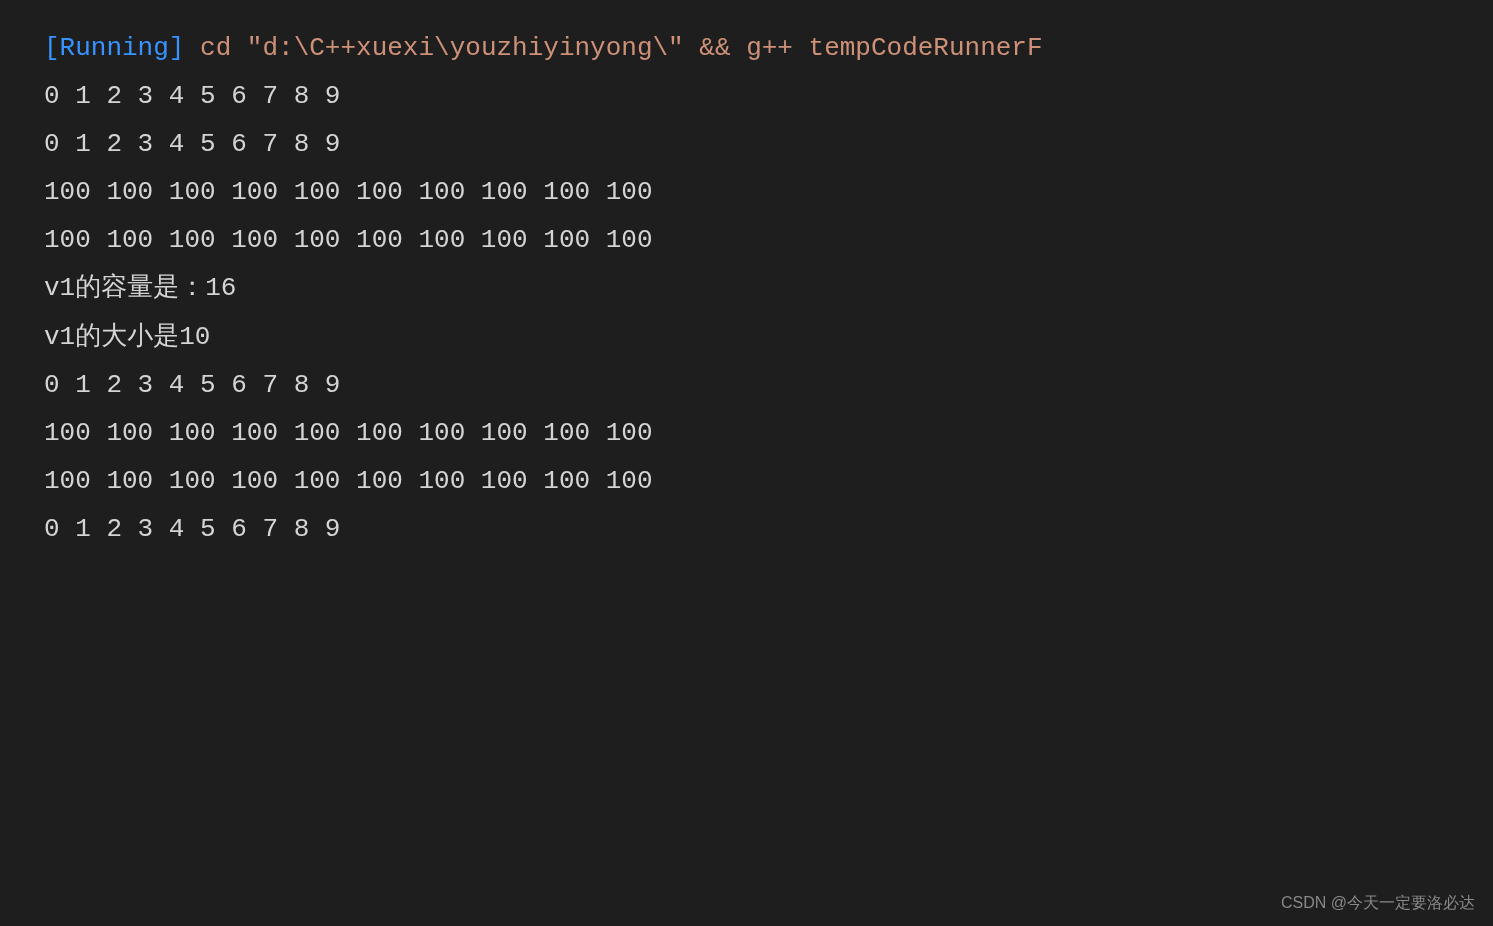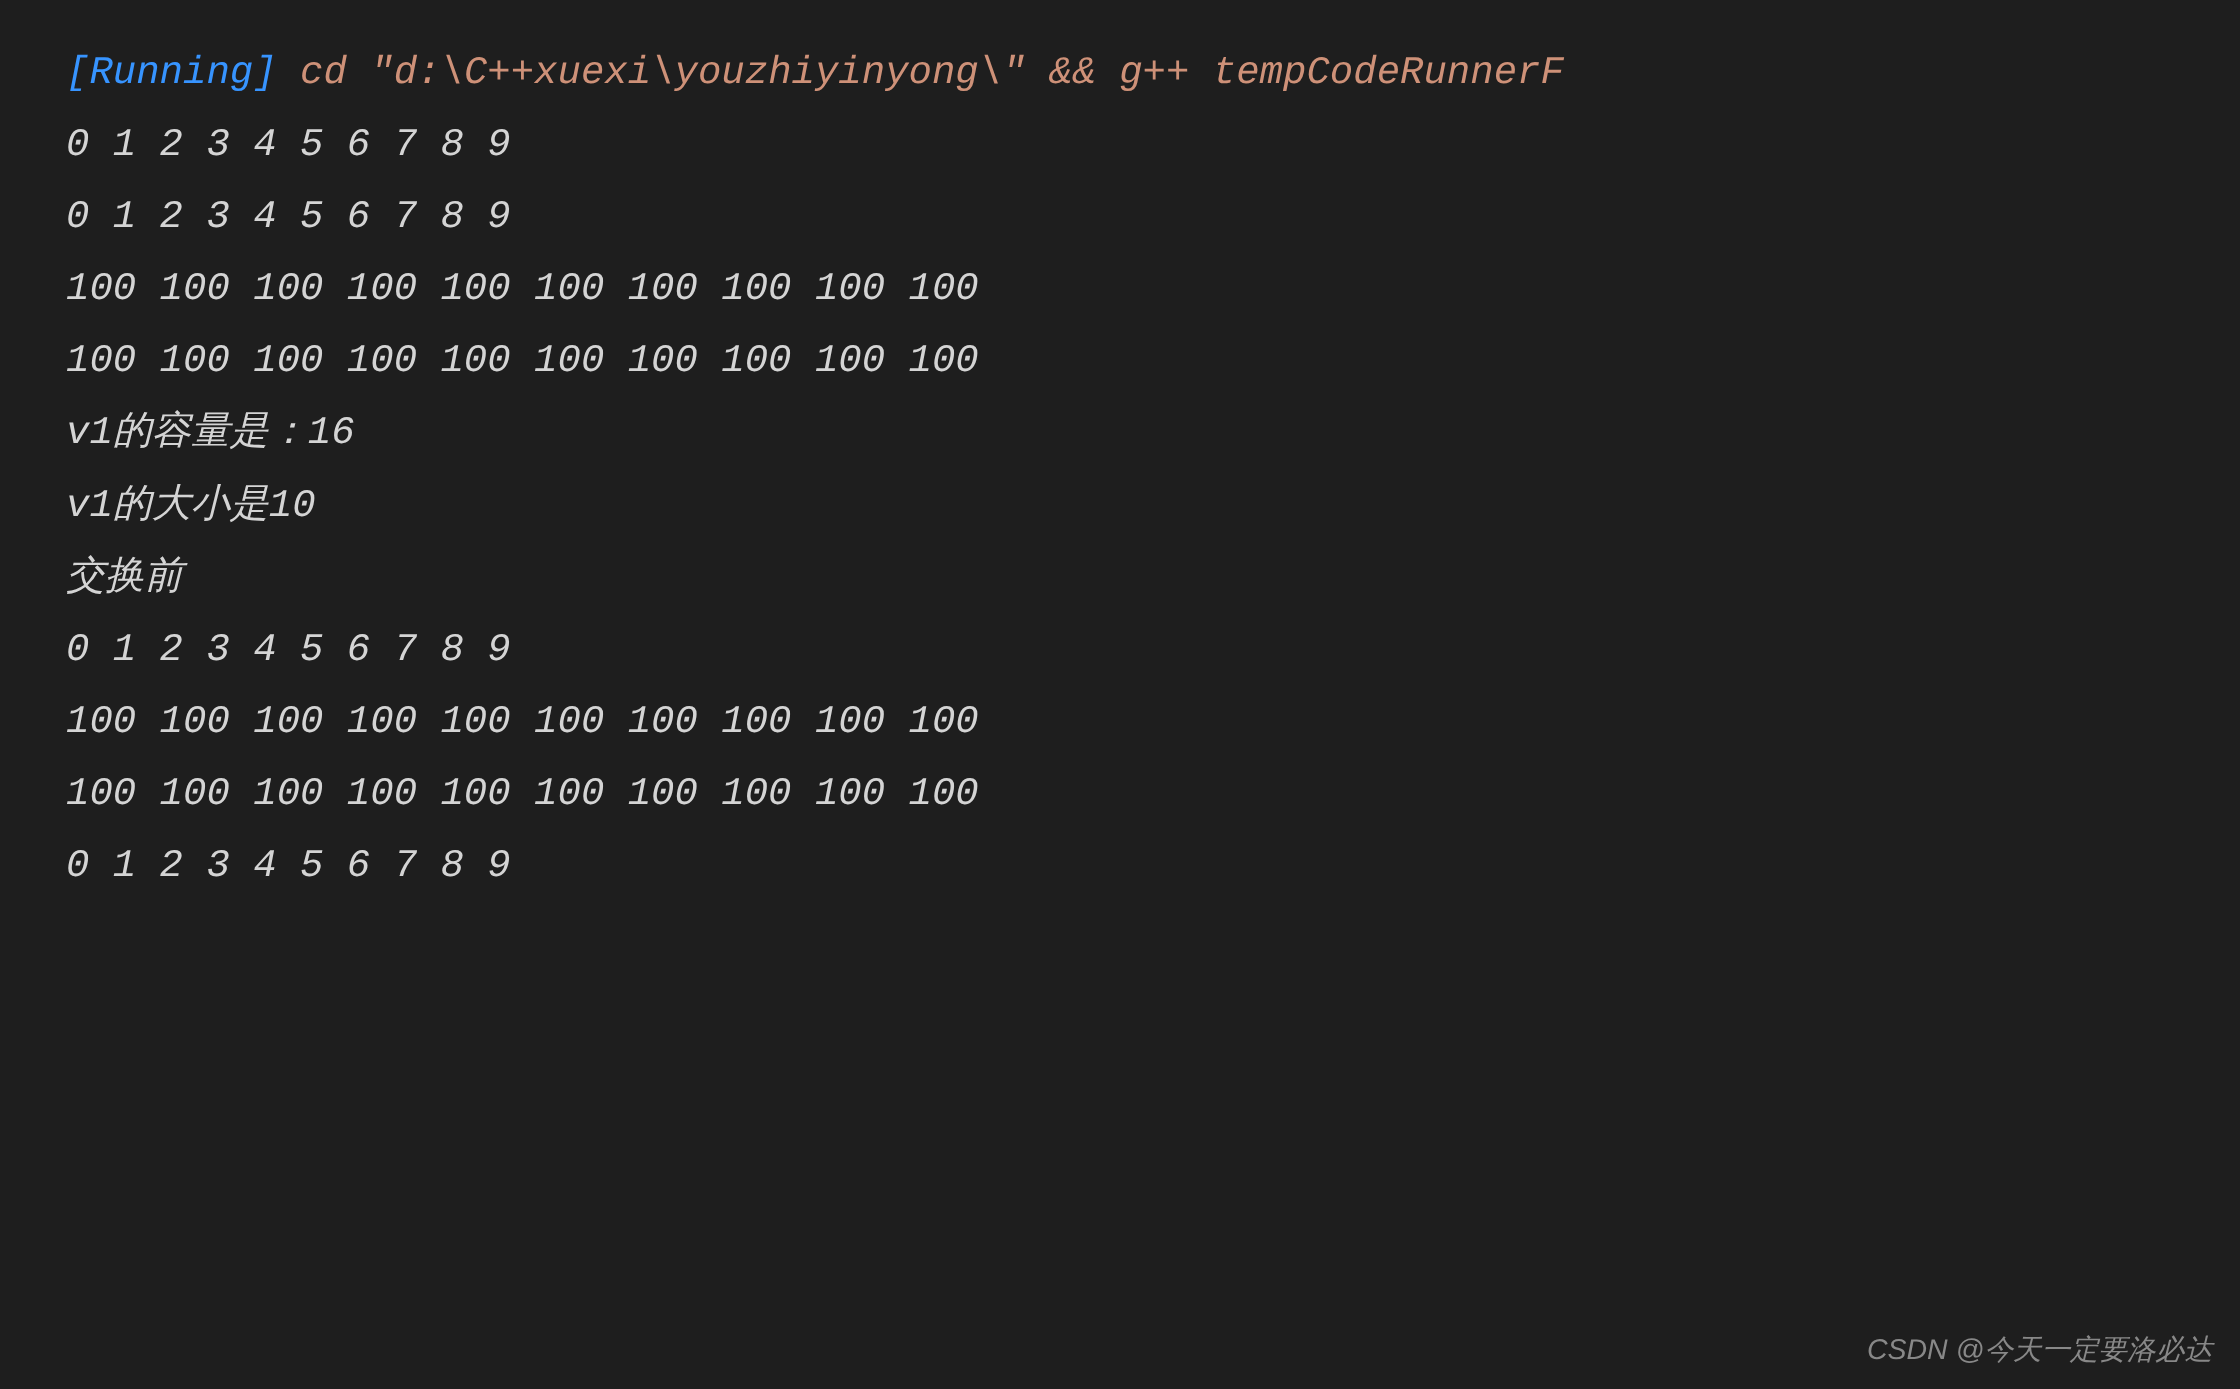--- a/index.html
+++ b/index.html
@@ -1,19 +1,18 @@
 <!DOCTYPE html>
 <html><head>
   <meta charset="utf-8">
   <style>
     * {
       margin: 0;
       padding: 0;
       box-sizing: border-box;
-      font-style: italic;
     }
     body {
       background-color: #1e1e1e;
       font-family: Consolas, 'Courier New', monospace;
       font-size: 26px;
       line-height: 1.85;
       overflow: hidden;
       width: 1493px;
       height: 926px;
       position: relative;
@@ -31,35 +30,34 @@
       color: #3794ff;
     }
     .command {
       color: #ce9178;
     }
     .watermark {
       position: absolute;
       bottom: 8px;
       right: 18px;
       color: #888;
-      font-size: 19px;
+      font-size: 16px;
       font-family: "Microsoft YaHei", sans-serif;
     }
   </style>
 </head>
 <body>
 
 <div class="terminal">
   <div class="line"><span class="status">[Running]</span><span class="command"> cd "d:\C++xuexi\youzhiyinyong\" &amp;&amp; g++ tempCodeRunnerF</span></div>
   <div class="line">0 1 2 3 4 5 6 7 8 9 </div>
   <div class="line">0 1 2 3 4 5 6 7 8 9 </div>
   <div class="line">100 100 100 100 100 100 100 100 100 100 </div>
   <div class="line">100 100 100 100 100 100 100 100 100 100 </div>
   <div class="line">v1的容量是：16</div>
   <div class="line">v1的大小是10</div>
-  <div class="line">交换前</div>
   <div class="line">0 1 2 3 4 5 6 7 8 9 </div>
   <div class="line">100 100 100 100 100 100 100 100 100 100 </div>
   <div class="line">100 100 100 100 100 100 100 100 100 100 </div>
   <div class="line">0 1 2 3 4 5 6 7 8 9 </div>
 </div>
 
 <div class="watermark">CSDN @今天一定要洛必达</div>
 
 </body></html>

